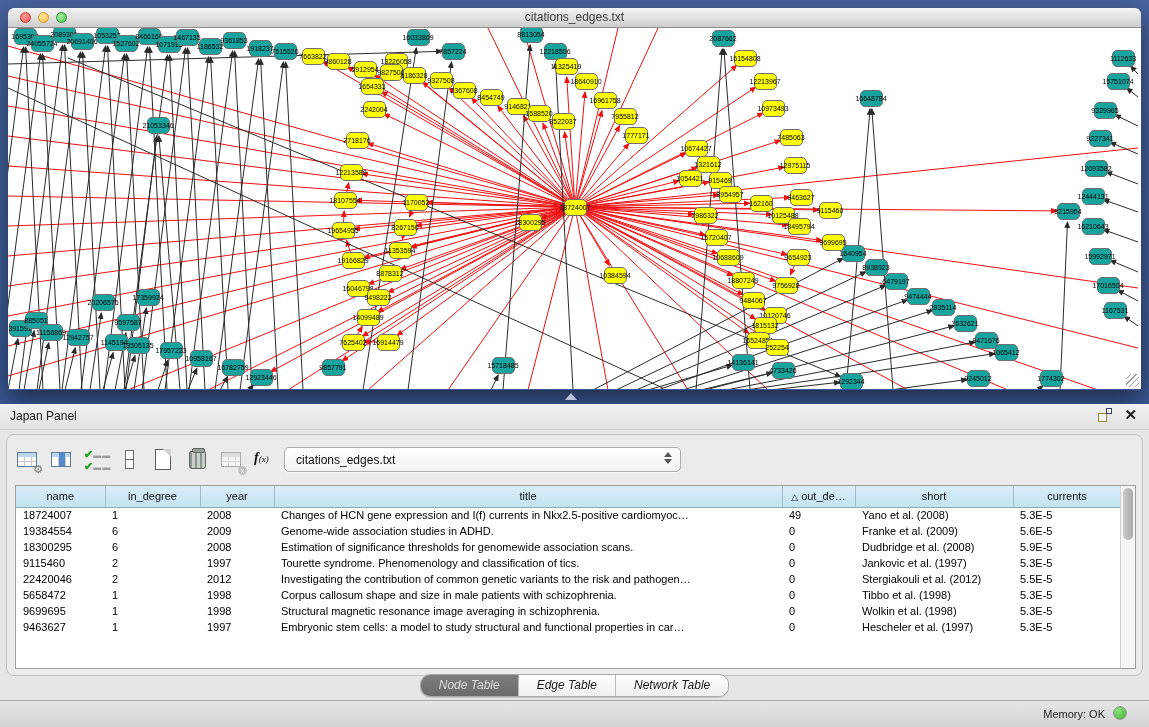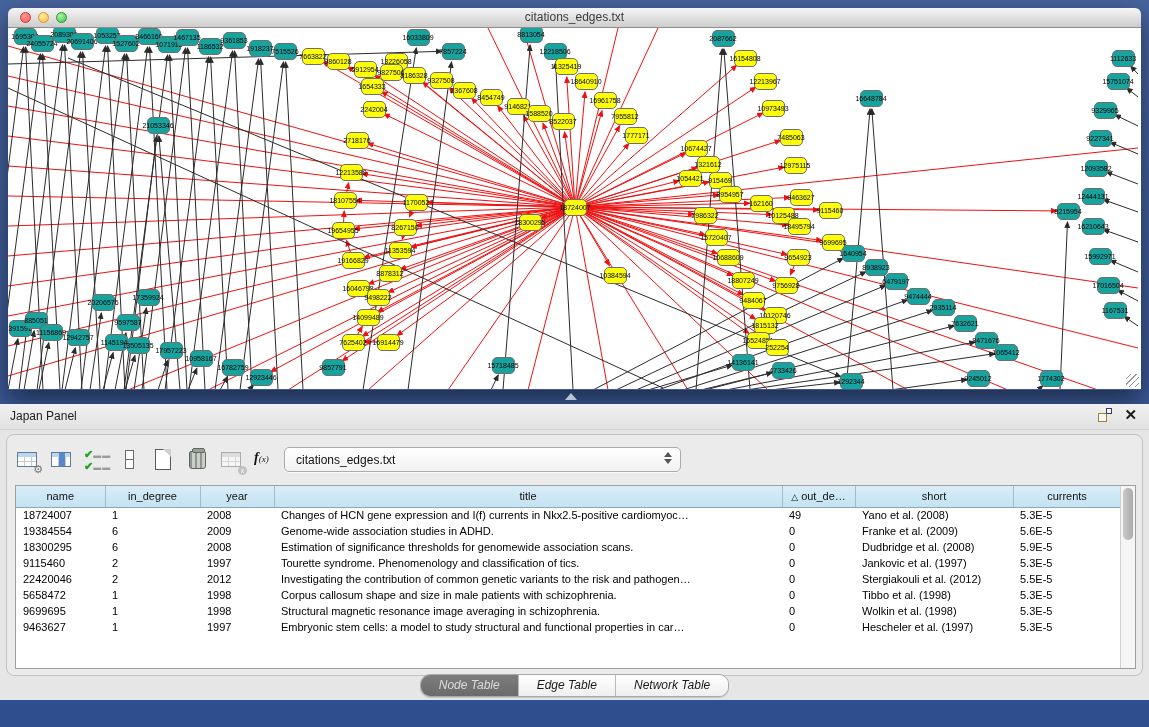--- a/index.html
+++ b/index.html
@@ -848,14 +848,18 @@
 
     <div class="tabs-row">
       <div class="seg" id="tabs-seg">
           <span class="tab active">Node Table</span>
           <span class="tab">Edge Table</span>
           <span class="tab">Network Table</span>
         </div>
     </div>
   </div>
 
+  <div class="status-bar">
+    <span class="mem-label">Memory: OK</span>
+    <span class="mem-dot"></span>
+  </div>
 
 </div>
 
 </body></html>

